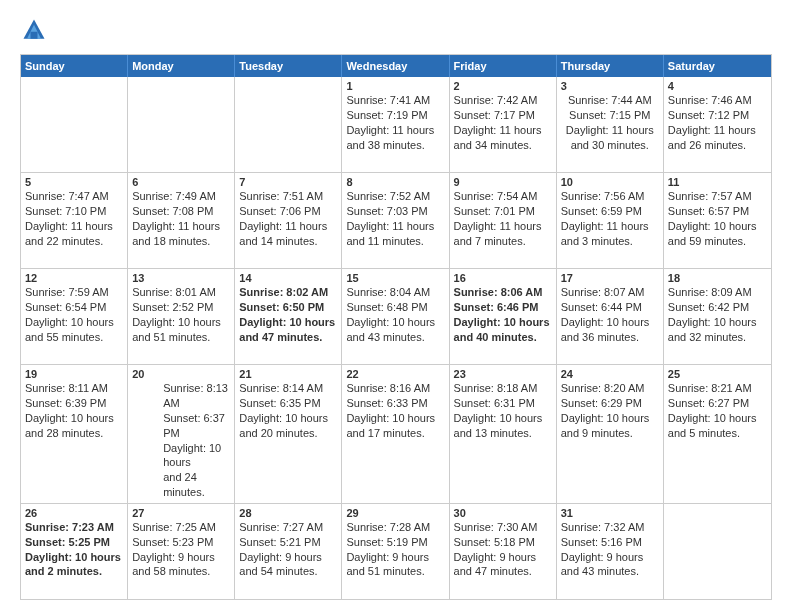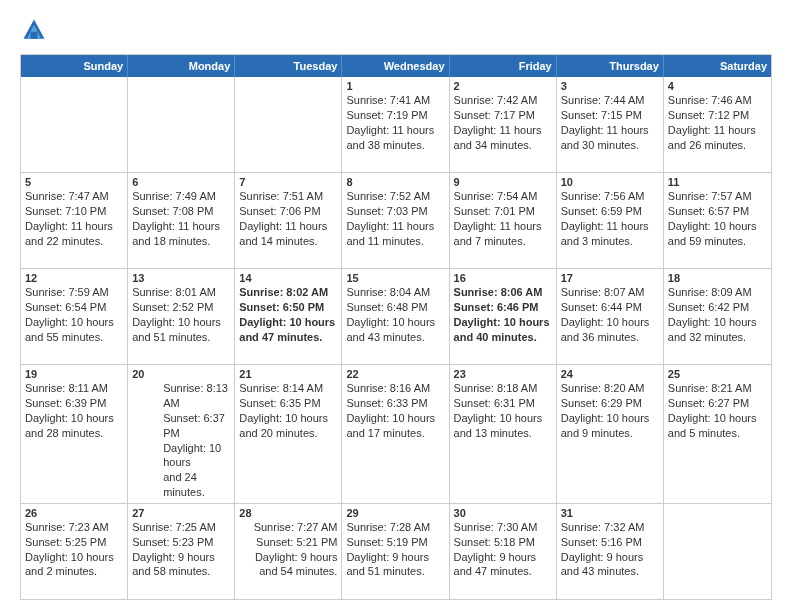--- a/index.html
+++ b/index.html
@@ -61,21 +61,21 @@
     .cal-header {
       display: grid;
       grid-template-columns: repeat(7, 1fr);
       background: #2a6db5;
     }
     .cal-header-cell {
       color: #fff;
       font-size: 11px;
       font-weight: bold;
       padding: 5px 4px;
-      text-align: right;
+      text-align: left;
       border-right: 1px solid #4a8dd5;
     }
     .cal-header-cell:last-child { border-right: none; }
     .cal-body {
       flex: 1;
       display: flex;
       flex-direction: column;
     }
     .cal-row {
       display: grid;
@@ -154,21 +154,21 @@
           </div>
           <div class="cal-cell">
             <span class="day-num">2</span>
             <div class="cell-text" style="white-space: pre-line;">Sunrise: 7:42 AM
 Sunset: 7:17 PM
 Daylight: 11 hours
 and 34 minutes.</div>
           </div>
           <div class="cal-cell">
             <span class="day-num">3</span>
-            <div class="cell-text" style="white-space: pre-line;">Sunrise: 7:44 AM
+            <div class="cell-text" style="white-space: pre-line; text-align: center;">Sunrise: 7:44 AM
 Sunset: 7:15 PM
 Daylight: 11 hours
 and 30 minutes.</div>
           </div>
           <div class="cal-cell">
             <span class="day-num">4</span>
             <div class="cell-text" style="white-space: pre-line;">Sunrise: 7:46 AM
 Sunset: 7:12 PM
 Daylight: 11 hours
 and 26 minutes.</div>
@@ -323,35 +323,35 @@
             <span class="day-num">25</span>
             <div class="cell-text" style="white-space: pre-line;">Sunrise: 8:21 AM
 Sunset: 6:27 PM
 Daylight: 10 hours
 and 5 minutes.</div>
           </div>
         </div>
         <div class="cal-row">
           <div class="cal-cell">
             <span class="day-num">26</span>
-            <div class="cell-text" style="white-space: pre-line;">Sunrise: 7:23 AM
+            <div class="cell-text" style="white-space: pre-line; font-weight: bold;">Sunrise: 7:23 AM
 Sunset: 5:25 PM
 Daylight: 10 hours
 and 2 minutes.</div>
           </div>
           <div class="cal-cell">
             <span class="day-num">27</span>
             <div class="cell-text" style="white-space: pre-line;">Sunrise: 7:25 AM
 Sunset: 5:23 PM
 Daylight: 9 hours
 and 58 minutes.</div>
           </div>
           <div class="cal-cell">
             <span class="day-num">28</span>
-            <div class="cell-text" style="white-space: pre-line; text-align: right;">Sunrise: 7:27 AM
+            <div class="cell-text" style="white-space: pre-line;">Sunrise: 7:27 AM
 Sunset: 5:21 PM
 Daylight: 9 hours
 and 54 minutes.</div>
           </div>
           <div class="cal-cell">
             <span class="day-num">29</span>
             <div class="cell-text" style="white-space: pre-line;">Sunrise: 7:28 AM
 Sunset: 5:19 PM
 Daylight: 9 hours
 and 51 minutes.</div>

